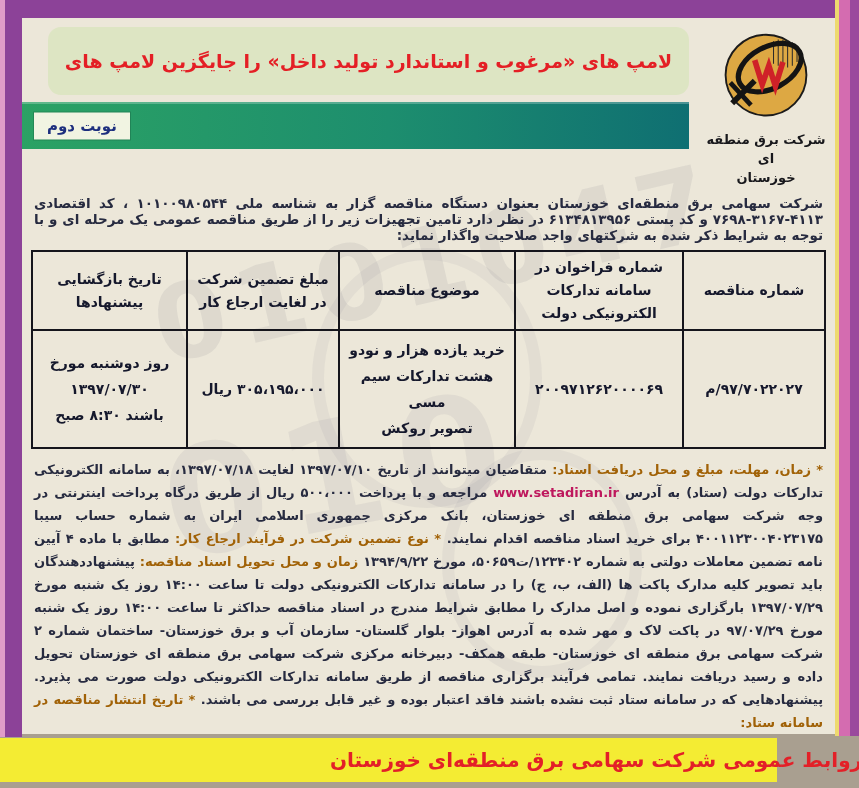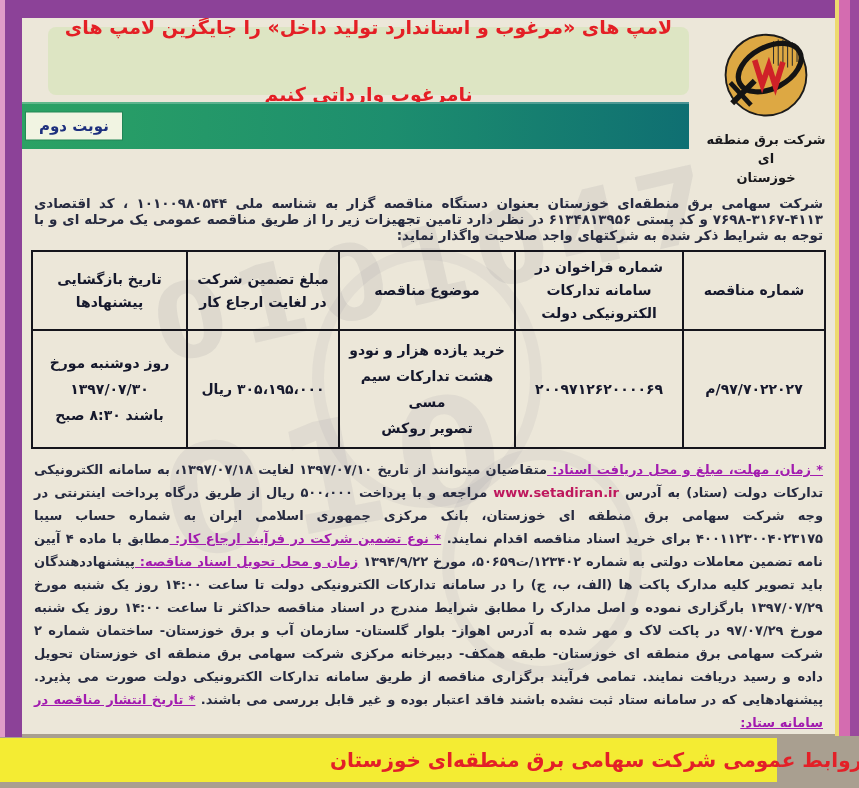--- a/index.html
+++ b/index.html
@@ -24,47 +24,47 @@
   .wmc1 { width:230px; height:260px; top:230px; left:290px; }
   .wmc2 { width:200px; height:230px; top:430px; left:420px; }
 
   .layer { position:relative; z-index:1; }
 
   
   .top-row { display:flex; }
   .logo-col { width:138px; padding-top:12px; text-align:center; }
   .org-name { font-size:13px; font-weight:bold; color:#18181c; line-height:19px; margin-top:2px; }
   .banner-col { flex:1; padding-top:9px; }
-  .slogan { margin:0 8px 0 26px; height:68px; background:#dde5c3; border-radius:8px;
+  .slogan { margin:0 8px 0 26px; height:68px; background:#dde5c3; border-radius:13px;
             display:flex; flex-direction:column; justify-content:center; text-align:center;
             color:#e41f25; font-size:19px; font-weight:bold; line-height:31px;gap:36px; }
   .titlebar { position:relative; margin:7px 8px 0 0; height:47px;
               background:linear-gradient(to right,#2ba264 0%,#1d8e6e 55%,#0f6f72 100%);
               display:flex; align-items:center; justify-content:center;
               box-shadow:inset 0 2px 0 rgba(255,255,255,0.25); }
   .title { color:#ffffff; font-size:25px; font-weight:bold; text-shadow:0 1px 1px rgba(0,0,0,0.35); }
-  .badge { position:absolute; left:4px; top:50%; transform:translateY(-50%);
+  .badge { position:absolute; left:12px; top:50%; transform:translateY(-50%);
            background:#f1f4e2; color:#1d2f7e; font-weight:bold; font-size:15px;
            padding:0 13px; height:27px; line-height:27px; box-shadow:0 0 0 1px rgba(0,0,0,0.15); }
 
   
   .intro { margin:8px 12px 0; font-size:13.5px; font-weight:bold; color:#272b40;
            text-align:justify; line-height:16px; }
 
   
   table.tender { width:calc(100% - 18px); margin:7px 9px 0; border-collapse:collapse; table-layout:fixed; }
   table.tender th, table.tender td { border:2.5px solid #15151c; text-align:center; vertical-align:middle;
            font-weight:bold; color:#15182c; padding:4px 3px; background:transparent; }
   table.tender th { font-size:14px; line-height:23px; height:56px; }
   table.tender td { font-size:14px; line-height:26px; height:118px; }
 
   
   .body-text { margin:9px 12px 0; text-align:justify; font-size:13px; line-height:23px;
                font-weight:bold; color:#272b40; }
-  .seg-h { color:#a21caf;text-decoration:underline; }
+  .seg-h { color:#a16207; }
   .seg-l { color:#be185d; }
 
   
   .yellow-bar { position:absolute; left:0; top:738px; width:777px; height:44px; background:#f4ec33;
                 display:flex; align-items:center; justify-content:flex-end; z-index:4; }
   .yellow-bar .t { color:#e32028; font-weight:bold; font-size:20px; padding-left:330px; padding-right:8px; white-space:nowrap; }
 </style>
 </head>
 <body>
 
@@ -100,21 +100,20 @@
           </span>
           <div class="org-name">
             <div>شرکت برق منطقه ای</div>
             <div>خوزستان</div>
           </div>
         </div>
 
         <div class="banner-col">
           <div class="slogan">
             <div>لامپ های «مرغوب و استاندارد تولید داخل» را جایگزین لامپ های</div>
-            <div>نامرغوب وارداتی کنیم</div>
           </div>
           <div class="titlebar">
             <div class="badge">نوبت دوم</div>
           </div>
         </div>
       </div>
 
       <p class="intro">شرکت سهامی برق منطقه‌ای خوزستان بعنوان دستگاه مناقصه گزار به شناسه ملی ۱۰۱۰۰۹۸۰۵۴۴ ، کد اقتصادی ۴۱۱۳-۳۱۶۷-۷۶۹۸ و کد پستی ۶۱۳۴۸۱۳۹۵۶ در نظر دارد تامین تجهیزات زیر را از طریق مناقصه عمومی یک مرحله ای و با توجه به شرایط ذکر شده به شرکتهای واجد صلاحیت واگذار نماید:</p>
 
       <table class="tender">

